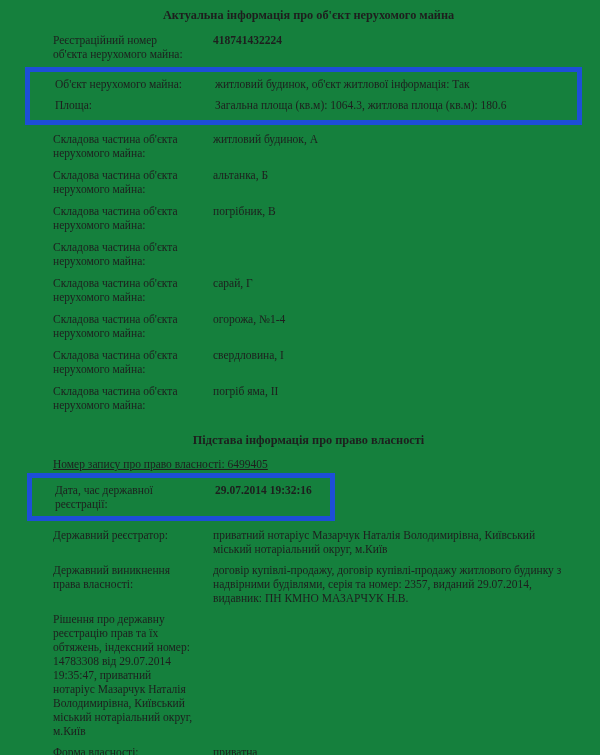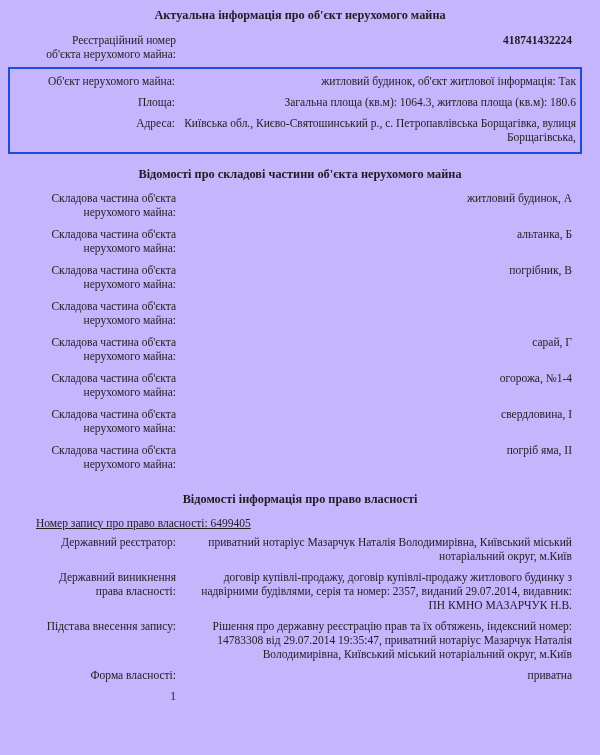--- a/index.html
+++ b/index.html
@@ -1,46 +1,46 @@
 <!DOCTYPE html>
 <html><head>
 <meta charset="utf-8">
 <style>
   html,body { margin:0; padding:0; background:#ffffff; }
   .page {
     position:relative;
     width:600px; height:755px;
-    background:#c4b5fd;
+    background:#15803d;
     overflow:hidden;
     font-family:"Liberation Serif","DejaVu Serif",serif;
     font-size:11.5px; line-height:14px;
     color:#1e1e1e;
     box-sizing:border-box;
+    padding-left:17px;
   }
   .heading {
     text-align:center; font-weight:bold; font-size:12.3px;
     margin:0; padding:0;
   }
   .h1 { padding-top:8px; padding-bottom:8px; }
   .h2 { padding-top:9px; padding-bottom:7px; }
   .h3 { padding-top:16px; padding-bottom:8px; }
   .row {
     display:grid;
     grid-template-columns:140px auto;
-    column-gap:6px;
+    column-gap:20px;
     margin:0 28px 0 36px;
     padding:3px 0 4px 0;
     align-items:start;
-    text-align:right;
   }
   .label { }
   .value { }
   .num { font-weight:bold;font-family:Liberation Serif, serif; }
   .redbox {
-    border:2px solid #1d4ed8;
+    border:5px solid #1d4ed8;
     box-sizing:border-box;
   }
   .redbox .row { margin-left:0; margin-right:0; }
   .box-object {
     margin:2px 18px 4px 8px;
     padding:2px 4px 4px 25px;
   }
   .box-date {
     margin:2px 0 4px 10px;
     width:308px;
@@ -68,27 +68,22 @@
 
   <div class="redbox box-object">
     <div class="row">
       <div class="label">Об'єкт нерухомого майна:</div>
       <div class="value">житловий будинок, об'єкт житлової інформація: Так</div>
     </div>
     <div class="row">
       <div class="label">Площа:</div>
       <div class="value">Загальна площа (кв.м): 1064.3, житлова площа (кв.м): 180.6</div>
     </div>
-    <div class="row">
-      <div class="label">Адреса:</div>
-      <div class="value">Київська обл., Києво-Святошинський р., с. Петропавлівська Борщагівка, вулиця Борщагівська,</div>
-    </div>
   </div>
 
-  <div class="heading h2">Відомості про складові частини об'єкта нерухомого майна</div>
 
   <div class="comp-section">
     <div class="row">
       <div class="label">Складова частина об'єкта нерухомого майна:</div>
       <div class="value">житловий будинок, А</div>
     </div>
     <div class="row">
       <div class="label">Складова частина об'єкта нерухомого майна:</div>
       <div class="value">альтанка, Б</div>
     </div>
@@ -110,37 +105,42 @@
     <div class="row">
       <div class="label">Складова частина об'єкта нерухомого майна:</div>
       <div class="value">свердловина, І</div>
     </div>
     <div class="row">
       <div class="label">Складова частина об'єкта нерухомого майна:</div>
       <div class="value">погріб яма, ІІ</div>
     </div>
   </div>
 
-  <div class="heading h3">Відомості інформація про право власності</div>
+  <div class="heading h3">Підстава інформація про право власності</div>
 
   <div class="record-line">Номер запису про право власності: 6499405</div>
 
+  <div class="redbox box-date">
+    <div class="row">
+      <div class="label">Дата, час державної реєстрації:</div>
+      <div class="value num">29.07.2014 19:32:16</div>
+    </div>
+  </div>
 
   <div class="row">
     <div class="label">Державний реєстратор:</div>
     <div class="value">приватний нотаріус Мазарчук Наталія Володимирівна, Київський міський нотаріальний округ, м.Київ</div>
   </div>
 
   <div class="row">
     <div class="label">Державний виникнення права власності:</div>
     <div class="value">договір купівлі-продажу, договір купівлі-продажу житлового будинку з надвірними будівлями, серія та номер: 2357, виданий 29.07.2014, видавник: ПН КМНО МАЗАРЧУК Н.В.</div>
   </div>
 
   <div class="row">
-    <div class="label">Підстава внесення запису:</div>
     <div class="value">Рішення про державну реєстрацію прав та їх обтяжень, індексний номер: 14783308 від 29.07.2014 19:35:47, приватний нотаріус Мазарчук Наталія Володимирівна, Київський міський нотаріальний округ, м.Київ</div>
   </div>
 
   <div class="row">
     <div class="label">Форма власності:</div>
     <div class="value">приватна</div>
   </div>
 
   <div class="row">
     <div class="value">1</div>

